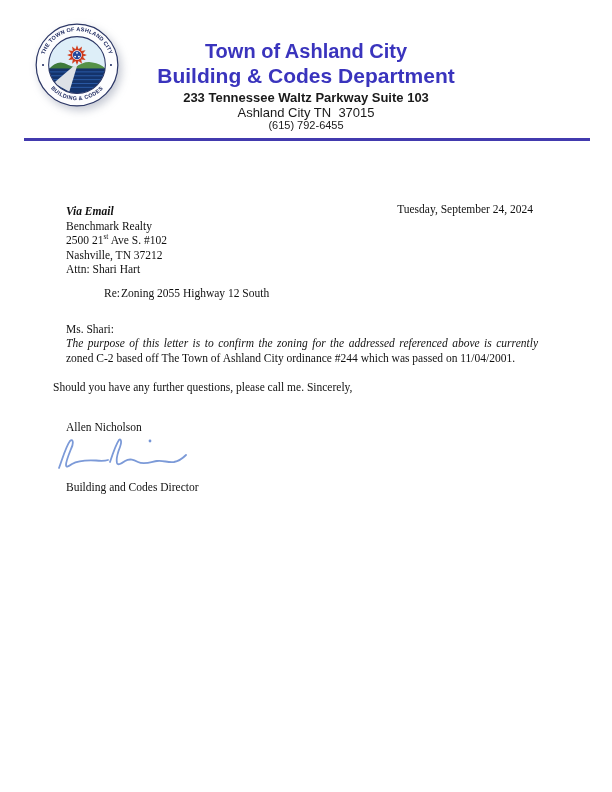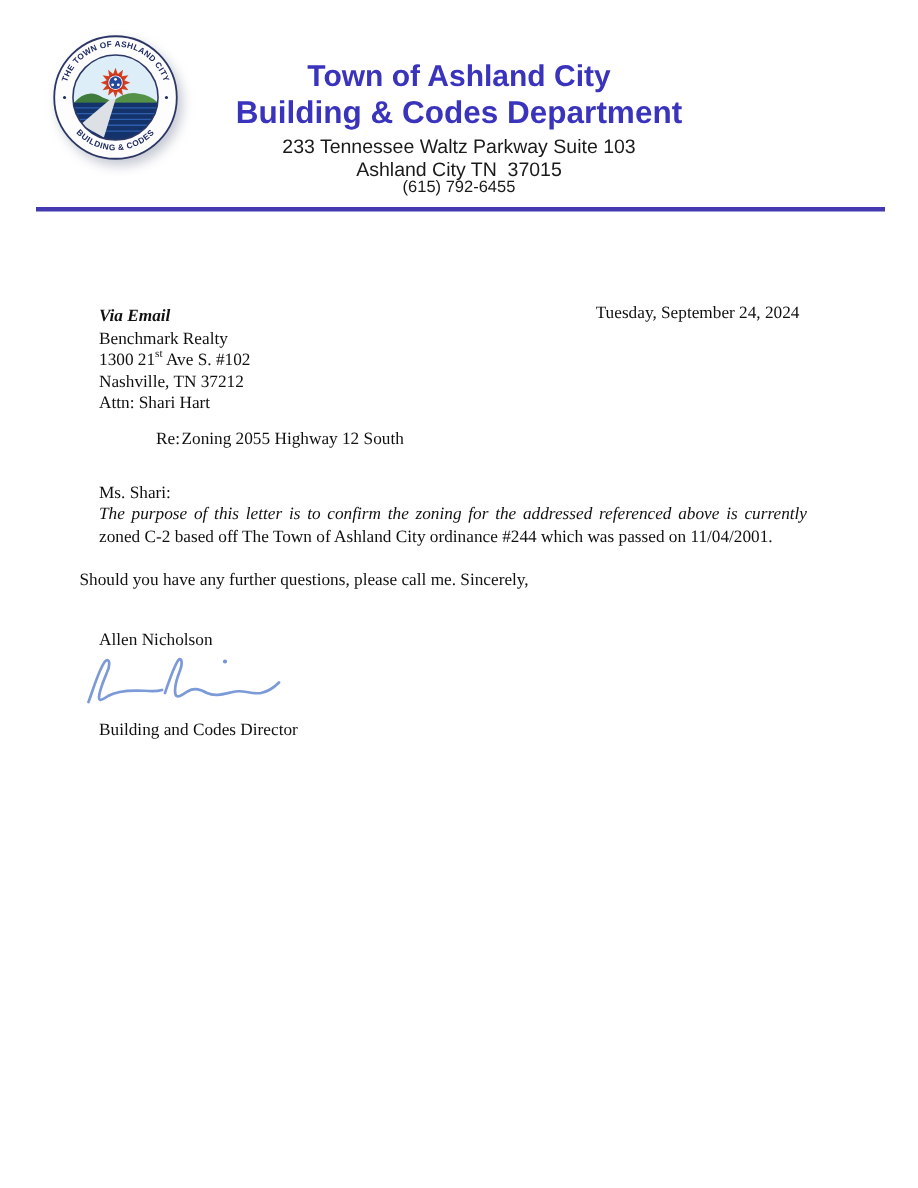--- a/index.html
+++ b/index.html
@@ -15,21 +15,21 @@
   
   .seal {
     position:absolute; left:34px; top:22px; width:86px; height:86px;
     filter:drop-shadow(3px 4px 4px rgba(90,100,130,0.35));
   }
   .hdr-text { position:absolute; left:0; right:0; text-align:center;
     font-family:"Liberation Sans", sans-serif; line-height:1.05; }
   .org1 { top:41px; font-size:20px; font-weight:bold; color:#3a34bd; }
   .org2 { top:65px; font-size:21px; font-weight:bold; color:#3a34bd; }
   .addr { font-size:13px; color:#1a1a1a; }
-  .addr1 { top:91px; }
+  .addr1 { top:91px;font-weight:bold; }
   .addr2 { top:106px; white-space:pre; }
   .phone { top:120px; font-size:11px; color:#1a1a1a; }
   .rule { position:absolute; top:138px; left:24px; width:566px; height:3px;
     background:#423aae; }
   
   .abs { position:absolute; font-size:11.5px; line-height:14.5px; }
   .date { top:158px; right:79px;margin-top:44px; }
   .recipient { top:204px; left:66px; }
   .via { font-weight:bold; font-style:italic; }
   sup.st { font-size:7.5px; vertical-align:super; line-height:0; }
@@ -107,21 +107,21 @@
   <div class="hdr-text addr addr2">Ashland City TN  37015</div>
   <div class="hdr-text phone">(615) 792-6455</div>
   <div class="rule"></div>
 
   <div class="abs date">Tuesday, September 24, 2024</div>
 
   <div class="abs recipient">
     <div class="via">Via Email</div>
     <div>Benchmark Realty</div>
     <div>
-      <span>1300 21</span><sup class="st">st</sup><span> Ave S. #102</span>
+      <span>2500 21</span><sup class="st">st</sup><span> Ave S. #102</span>
     </div>
     <div>Nashville, TN 37212</div>
     <div>Attn: Shari Hart</div>
   </div>
 
   <div class="abs re-line">
     <span>Re:</span><span class="re-subject">Zoning 2055 Highway 12 South</span>
   </div>
 
   <div class="abs salutation">Ms. Shari:</div>

